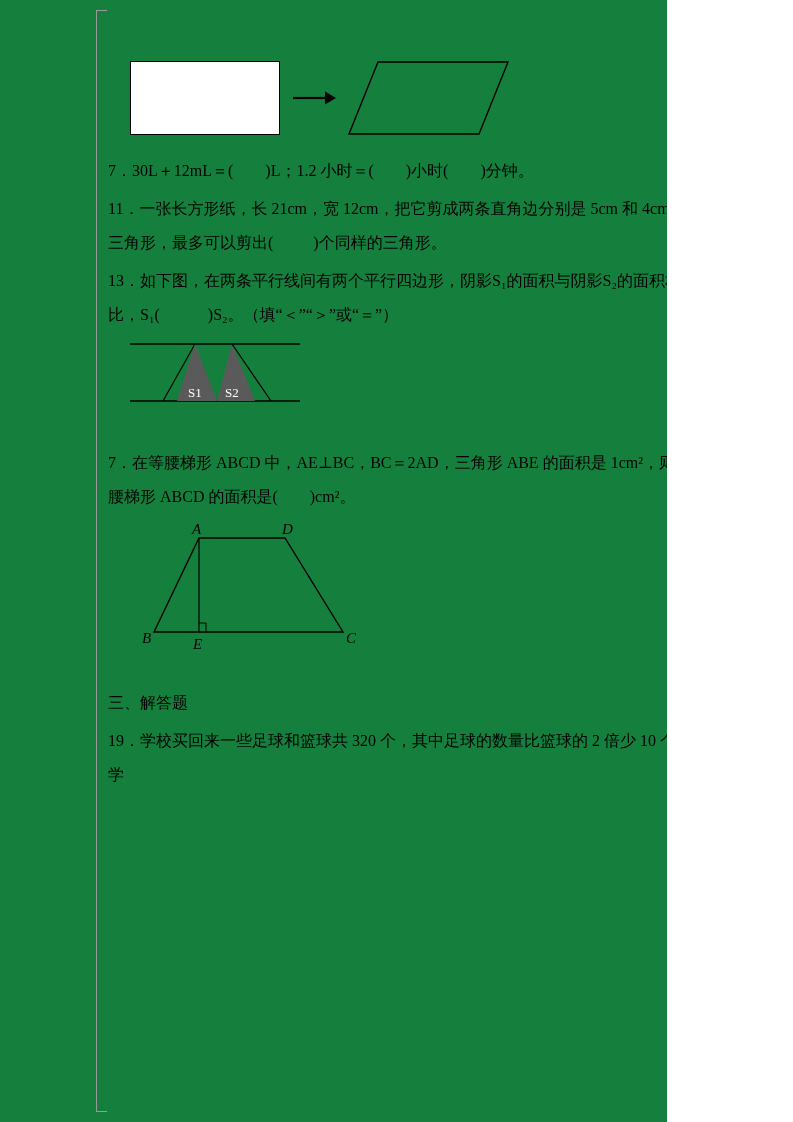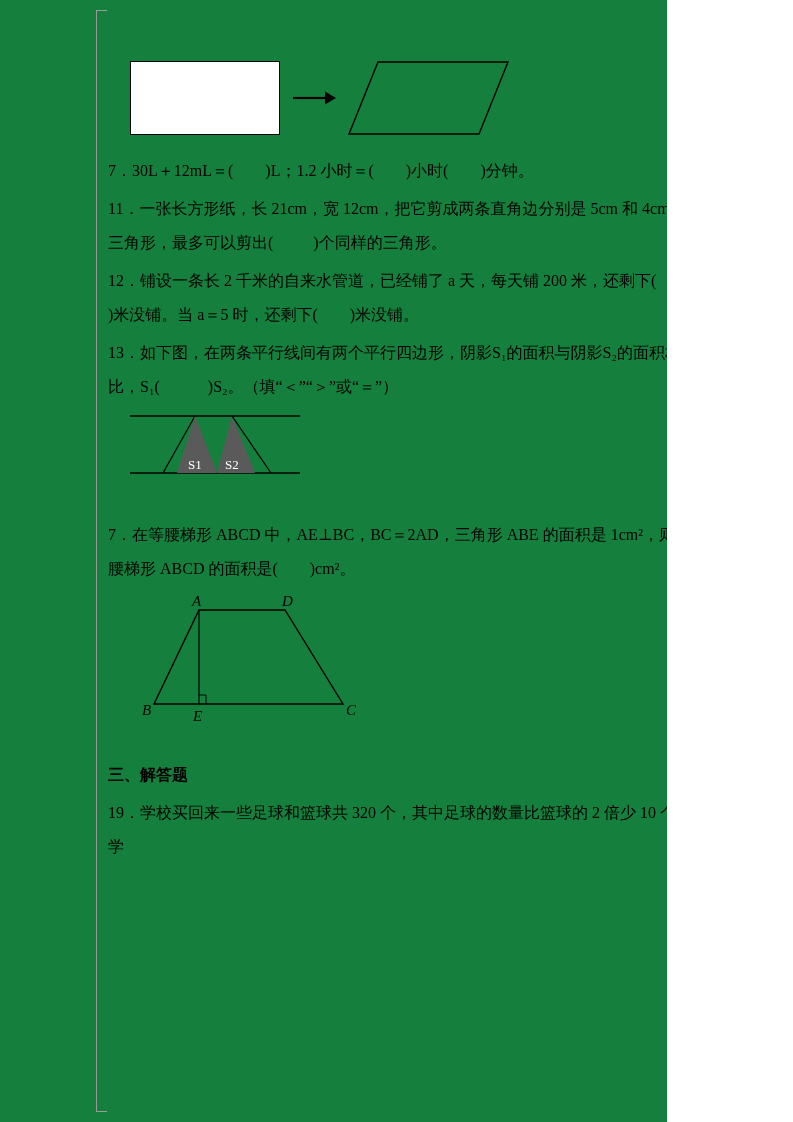--- a/index.html
+++ b/index.html
@@ -20,21 +20,21 @@
   .fig-transform {
     display:flex; align-items:center; gap:10px;
     margin:8px 0 16px 22px; height:80px;
   }
   .rect-shape {
     width:148px; height:72px;
     border:1.4px solid #000; background:#fff;
   }
   .fig13 { margin:6px 0 26px 22px; }
   .fig14 { margin:8px 0 22px 34px; }
-  .section-heading { font-weight:bold; margin:26px 0 6px 0; }
+  .section-heading { font-weight:normal; margin:26px 0 6px 0; }
   .q16 { margin-top:44px; }
   svg text { font-family:"Liberation Serif","DejaVu Serif",serif; }
   .vlabel { font-style:italic; font-size:15px; fill:#000; }
 </style>
 </head>
 <body>
 
 <div class="page">
 
   <div class="frame-line" style="left:96px; top:10px; width:1px; height:1102px;"></div>
@@ -52,21 +52,20 @@
         <line x1="3" y1="9" x2="35" y2="9" stroke="#000" stroke-width="2.2"></line>
         <polygon points="35,2.5 46,9 35,15.5" fill="#000"></polygon>
       </svg>
       <svg width="162" height="76" viewBox="0 0 162 76">
         <polygon points="30,2 160,2 131,74 1,74" fill="none" stroke="#000" stroke-width="1.4"></polygon>
       </svg>
     </div>
 
     <p class="q">7．30L＋12mL＝(        )L；1.2 小时＝(        )小时(        )分钟。</p>
     <p class="q">11．一张长方形纸，长 21cm，宽 12cm，把它剪成两条直角边分别是 5cm 和 4cm 的三角形，最多可以剪出(          )个同样的三角形。</p>
-    <p class="q">12．铺设一条长 2 千米的自来水管道，已经铺了 a 天，每天铺 200 米，还剩下(            )米没铺。当 a＝5 时，还剩下(        )米没铺。</p>
     <p class="q">13．如下图，在两条平行线间有两个平行四边形，阴影S₁的面积与阴影S₂的面积相比，S₁(            )S₂。（填“＜”“＞”或“＝”）</p>
 
     <div class="fig13">
       <svg width="172" height="70" viewBox="0 0 172 70">
         <line x1="0" y1="6" x2="170" y2="6" stroke="#000" stroke-width="1.7"></line>
         <line x1="0" y1="63" x2="170" y2="63" stroke="#000" stroke-width="1.7"></line>
         <line x1="33" y1="63" x2="65" y2="6" stroke="#000" stroke-width="1.2"></line>
         <polygon points="65,6 47,63 87,63" fill="#5a5a5a"></polygon>
         <polygon points="102,6 87,63 125,63" fill="#5a5a5a"></polygon>
         <line x1="102" y1="6" x2="141" y2="63" stroke="#000" stroke-width="1.2"></line>

